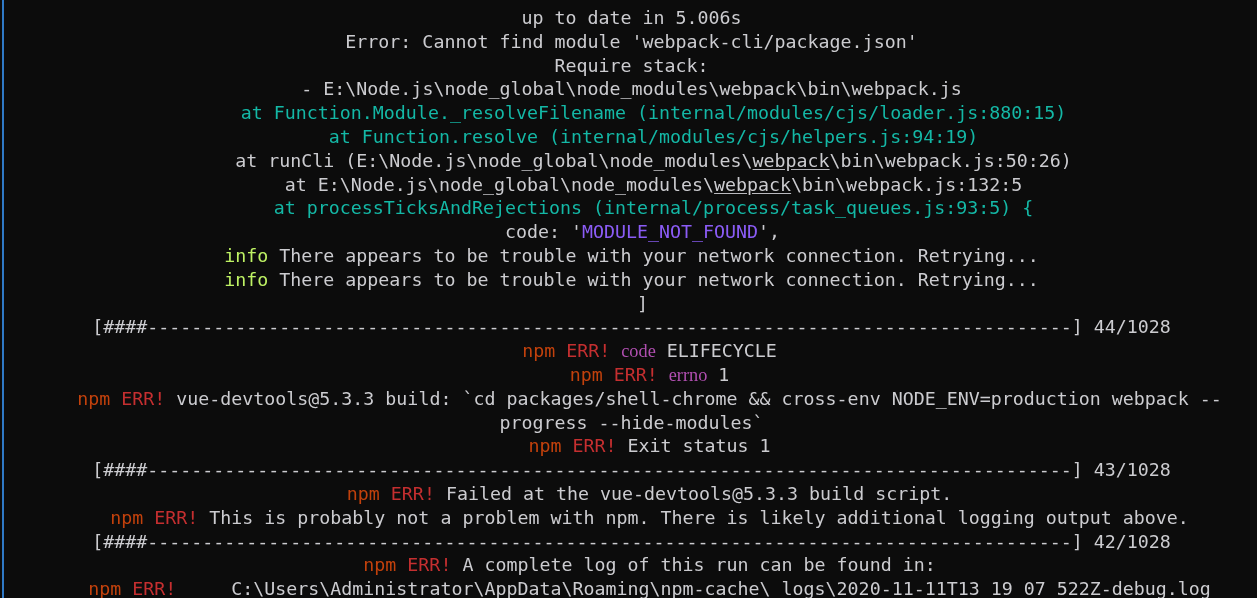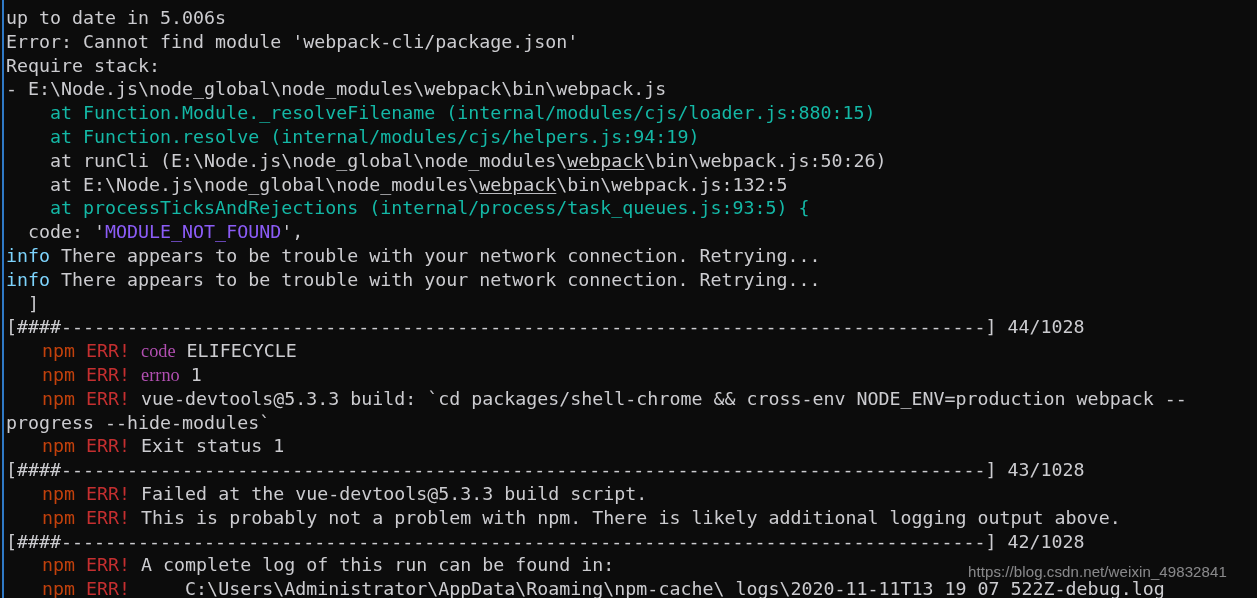--- a/index.html
+++ b/index.html
@@ -44,28 +44,29 @@
     line-height: 23.8px;
     letter-spacing: 0px;
     color: #ccccd0;
     -webkit-font-smoothing: none;
   }
 
   .line {
     white-space: pre;
     height: 23.8px;
     display: block;
+    text-align: center;
   }
 
   
   .c-default { color: #ccccd0; }
   .c-dim     { color: #14b8a6; }
   .c-red     { color: #c52f30; }
   .c-green   { color: #8b5cf6; }
-  .c-blue    { color: #7dd3fc; }
+  .c-blue    { color: #bef264; }
   .c-magenta { color: #b14fb1; font-family: Liberation Serif, serif; }
   .c-white   { color: #c2410c; margin-left: 36px; }
 
   .link-underline {
     text-decoration: underline;
     text-decoration-color: #b9b9be;
     text-underline-offset: 2px;
     margin-top: 32px;
   }
 
@@ -85,15 +86,14 @@
 </style>
 </head>
 <body>
 
 <div id="terminal">
 
   <div id="left-rail"></div>
 
   <div id="console-output"><span class="line"><span class="c-default">up to date in 5.006s</span></span><span class="line"><span class="c-default">Error: Cannot find module 'webpack-cli/package.json'</span></span><span class="line"><span class="c-default">Require stack:</span></span><span class="line"><span class="c-default">- E:\Node.js\node_global\node_modules\webpack\bin\webpack.js</span></span><span class="line"><span class="c-dim">    at Function.Module._resolveFilename (internal/modules/cjs/loader.js:880:15)</span></span><span class="line"><span class="c-dim">    at Function.resolve (internal/modules/cjs/helpers.js:94:19)</span></span><span class="line"><span class="c-default">    at runCli (E:\Node.js\node_global\node_modules\</span><span class="c-default link-underline">webpack</span><span class="c-default">\bin\webpack.js:50:26)</span></span><span class="line"><span class="c-default">    at E:\Node.js\node_global\node_modules\</span><span class="c-default link-underline">webpack</span><span class="c-default">\bin\webpack.js:132:5</span></span><span class="line"><span class="c-dim">    at processTicksAndRejections (internal/process/task_queues.js:93:5) {</span></span><span class="line"><span class="c-default">  code: '</span><span class="c-green">MODULE_NOT_FOUND</span><span class="c-default">',</span></span><span class="line"><span class="c-blue">info</span><span class="c-default"> There appears to be trouble with your network connection. Retrying...</span></span><span class="line"><span class="c-blue">info</span><span class="c-default"> There appears to be trouble with your network connection. Retrying...</span></span><span class="line"><span class="c-default">  ]</span></span><span class="line"><span class="c-default">[####------------------------------------------------------------------------------------] 44/1028</span></span><span class="line"><span class="c-white">npm</span><span class="c-default"> </span><span class="c-red">ERR!</span><span class="c-default"> </span><span class="c-magenta">code</span><span class="c-default"> ELIFECYCLE</span></span><span class="line"><span class="c-white">npm</span><span class="c-default"> </span><span class="c-red">ERR!</span><span class="c-default"> </span><span class="c-magenta">errno</span><span class="c-default"> 1</span></span><span class="line"><span class="c-white">npm</span><span class="c-default"> </span><span class="c-red">ERR!</span><span class="c-default"> vue-devtools@5.3.3 build: `cd packages/shell-chrome &amp;&amp; cross-env NODE_ENV=production webpack --</span></span><span class="line"><span class="c-default">progress --hide-modules`</span></span><span class="line"><span class="c-white">npm</span><span class="c-default"> </span><span class="c-red">ERR!</span><span class="c-default"> Exit status 1</span></span><span class="line"><span class="c-default">[####------------------------------------------------------------------------------------] 43/1028</span></span><span class="line"><span class="c-white">npm</span><span class="c-default"> </span><span class="c-red">ERR!</span><span class="c-default"> Failed at the vue-devtools@5.3.3 build script.</span></span><span class="line"><span class="c-white">npm</span><span class="c-default"> </span><span class="c-red">ERR!</span><span class="c-default"> This is probably not a problem with npm. There is likely additional logging output above.</span></span><span class="line"><span class="c-default">[####------------------------------------------------------------------------------------] 42/1028</span></span><span class="line"><span class="c-white">npm</span><span class="c-default"> </span><span class="c-red">ERR!</span><span class="c-default"> A complete log of this run can be found in:</span></span><span class="line"><span class="c-white">npm</span><span class="c-default"> </span><span class="c-red">ERR!</span><span class="c-default">     C:\Users\Administrator\AppData\Roaming\npm-cache\_logs\2020-11-11T13_19_07_522Z-debug.log</span></span></div>
 
-  <div id="watermark">https://blog.csdn.net/weixin_49832841</div>
 
 </div>
 
 </body></html>

